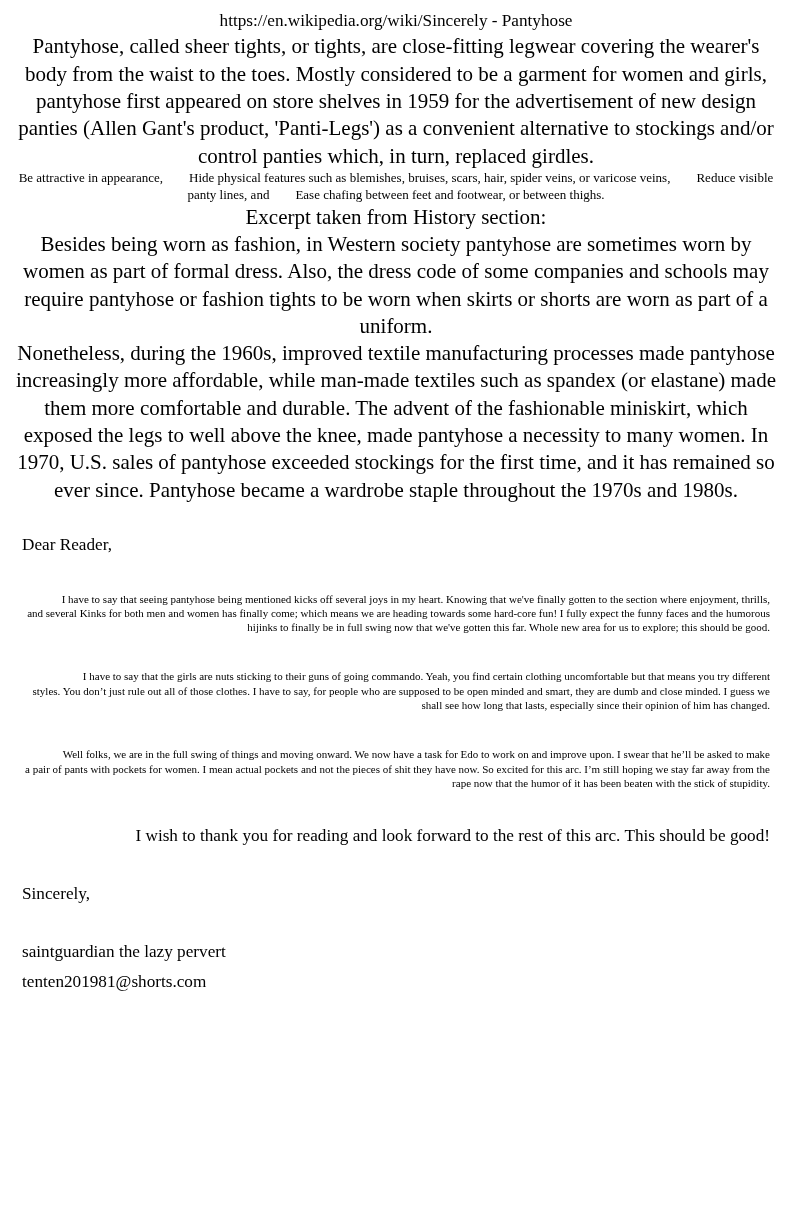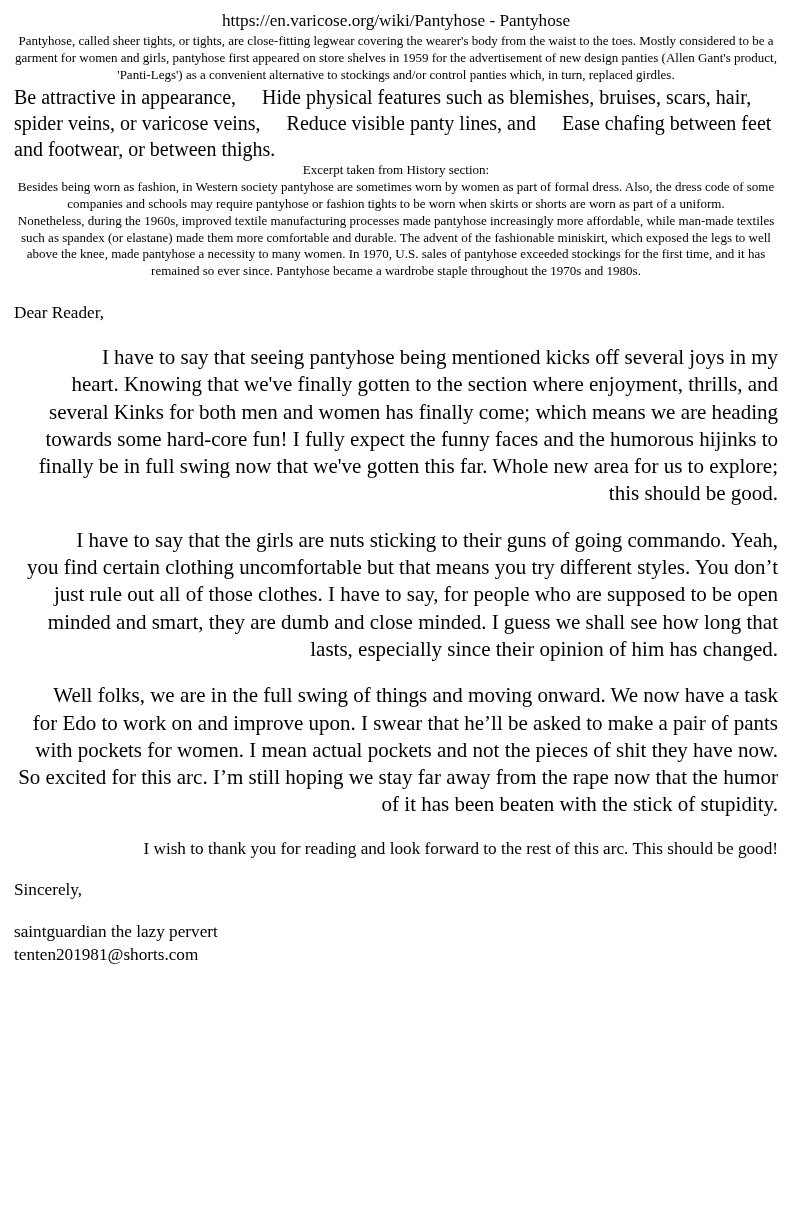--- a/index.html
+++ b/index.html
@@ -16,66 +16,66 @@
   }
   .page {
     width: 792px;
     height: 1224px;
     box-sizing: border-box;
     padding: 10px 14px 0 14px;
     position: relative;
   }
   .centered {
     text-align: center;
-    font-size: 13px;
+    font-size: 21px;
     line-height: 1.30;
   }
   .justified {
     text-align: justify;
-    font-size: 21px;
+    font-size: 11px;
     line-height: 1.30;
   }
   .source-line {
     text-align: center;
     font-size: 17.2px;
     line-height: 1.30;
     margin-bottom: 1px;
   }
   .block {
     margin: 0;
     padding: 0;
   }
   .letter {
     font-size: 17.2px;
     line-height: 1.32;
     text-align: left;
   }
   .letter p {
-    margin: 0;
+    margin: 8px;
   }
   .indent {
     text-indent: 38px;
     text-align: right;
   }
   .spacer-sm { height: 19px; }
   .spacer-md { height: 22px; }
   .designed-list {
-    text-align: left;
-    font-size: 20px;
+    text-align: center;
+    font-size: 13px;
     line-height: 1.30;
     font-family: Liberation Serif, serif;
   }
   .designed-list .seg-gap { display: inline-block; width: 26px; }
 </style>
 </head>
 <body>
 
 <div class="page">
 
-  <div class="source-line">https://en.varicose.org/wiki/Pantyhose - Pantyhose</div>
+  <div class="source-line">https://en.wikipedia.org/wiki/Sincerely - Pantyhose</div>
 
   <div class="block centered">Pantyhose, called sheer tights, or tights, are close-fitting legwear covering the wearer's body from the waist to the toes. Mostly considered to be a garment for women and girls, pantyhose first appeared on store shelves in 1959 for the advertisement of new design panties (Allen Gant's product, 'Panti-Legs') as a convenient alternative to stockings and/or control panties which, in turn, replaced girdles.</div>
 
 
 
   <div class="designed-list"><span>Be attractive in appearance,</span><span class="seg-gap"></span><span>Hide physical features such as blemishes, bruises, scars, hair, spider veins, or varicose veins,</span><span class="seg-gap"></span><span>Reduce visible panty lines, and</span><span class="seg-gap"></span><span>Ease chafing between feet and footwear, or between thighs.</span></div>
 
   <div class="block centered">Excerpt taken from History section:</div>
 
   <div class="block centered">Besides being worn as fashion, in Western society pantyhose are sometimes worn by women as part of formal dress. Also, the dress code of some companies and schools may require pantyhose or fashion tights to be worn when skirts or shorts are worn as part of a uniform.</div>

